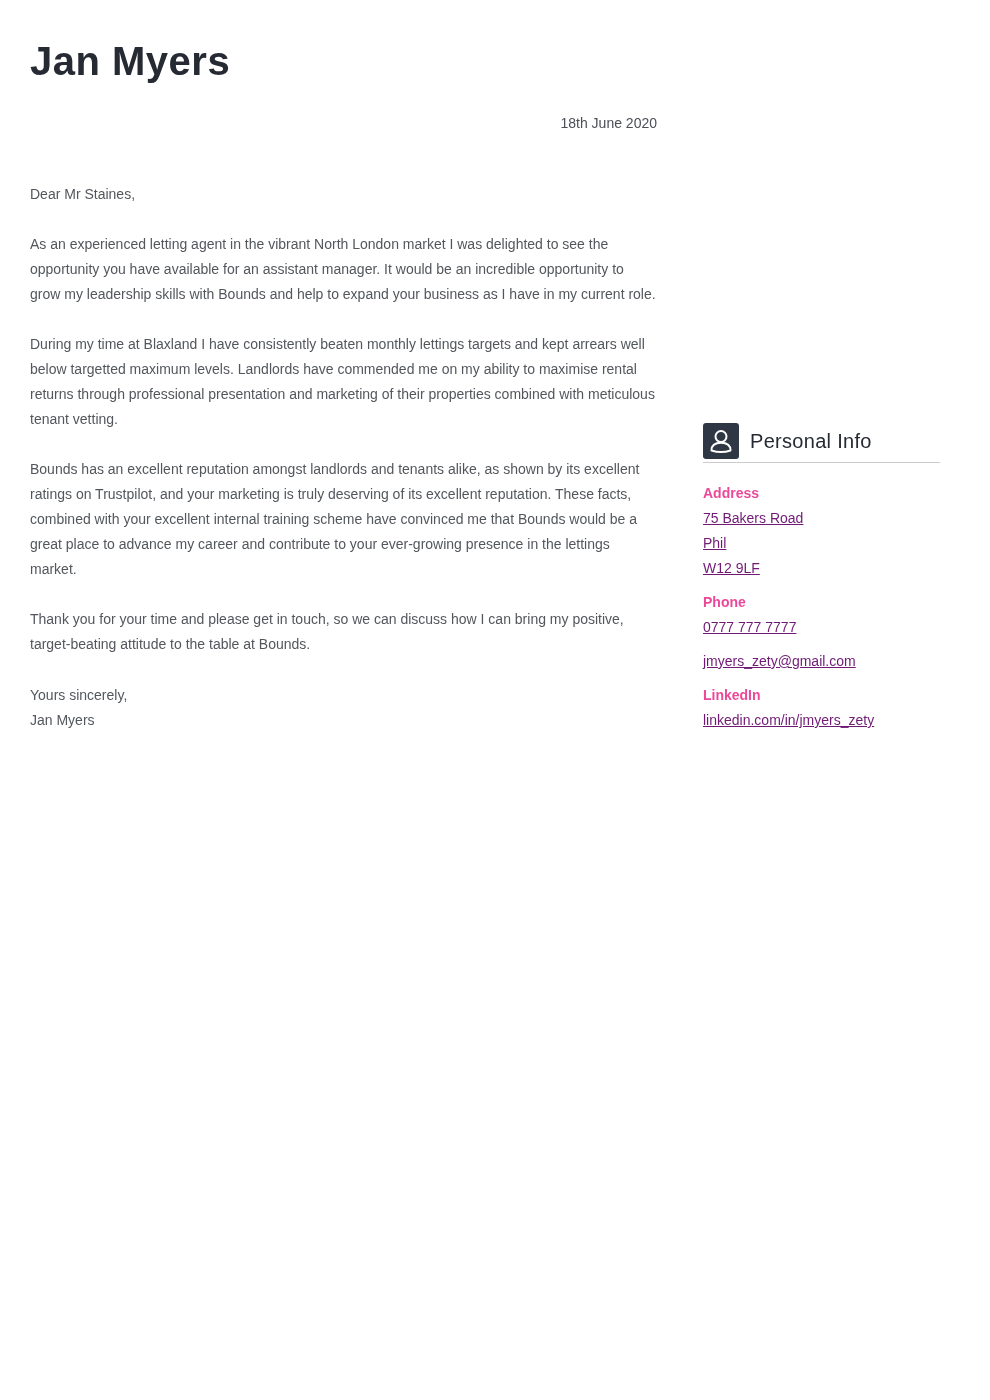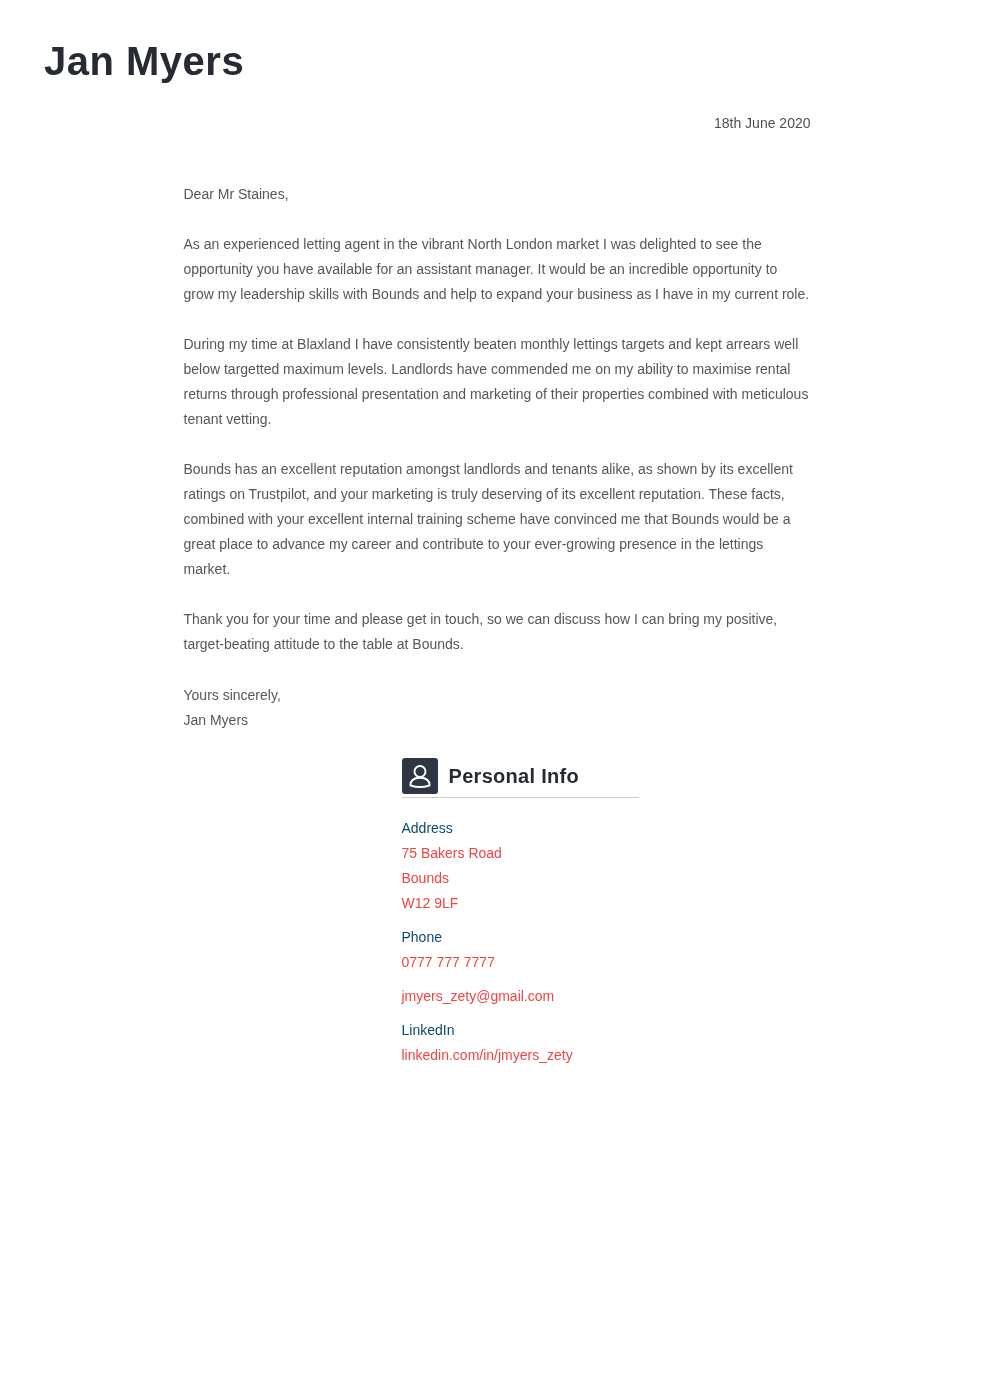--- a/index.html
+++ b/index.html
@@ -7,34 +7,33 @@
   body {
     width: 990px;
     min-height: 1400px;
     font-family: "Liberation Sans", sans-serif;
     color: #53575c;
     position: relative;
   }
   .page {
     width: 990px;
     min-height: 1400px;
-    padding: 37px 40px 40px 44px;
+    padding: 37px 40px 40px 30px;
     background: #ffffff;
   }
   .doc-name {
     font-size: 40px;
     font-weight: 700;
     color: #262b33;
     line-height: 48px;
     letter-spacing: 0.5px;
   }
   .content-row {
     display: flex;
-    align-items: center;
-    flex-direction: column;
+    align-items: flex-end;
   }
   .main-col {
     width: 627px;
     flex: 0 0 627px;
     font-size: 14px;
     line-height: 25px;
     color: #53575c;
   }
   .date-line {
     margin-top: 26px;
@@ -63,35 +62,35 @@
     border-radius: 3px;
     background: #2f3744;
     display: flex;
     align-items: center;
     justify-content: center;
     flex: 0 0 36px;
   }
   .sidebar-title {
     margin-left: 11px;
     font-size: 20px;
-    font-weight: 700;
+    font-weight: 400;
     color: #262b33;
     letter-spacing: 0.3px;
   }
   .sidebar-divider {
     margin-top: 3px;
     border: none;
     border-top: 1px solid #cccccc;
     height: 0;
     width: 100%;
   }
   .sb-section { margin-top: 9px; font-size: 14px; line-height: 25px; }
   .sb-section.first { margin-top: 18px; }
-  .sb-label { font-weight: 400; color: #0c4a6e; }
-  .sb-value { color: #ef4444; }
+  .sb-label { font-weight: 700; color: #ec4899; }
+  .sb-value { color: #701a75; text-decoration: underline; }
 </style>
 </head>
 <body>
 
 <div class="page">
 
   <h1 class="doc-name">Jan Myers</h1>
 
   <div class="content-row">
 
@@ -124,21 +123,21 @@
           </svg>
         </span>
         <span class="sidebar-title">Personal Info</span>
       </div>
 
       <hr class="sidebar-divider">
 
       <div class="sb-section first">
         <div class="sb-label">Address</div>
         <div class="sb-value">75 Bakers Road</div>
-        <div class="sb-value">Bounds</div>
+        <div class="sb-value">Phil</div>
         <div class="sb-value">W12 9LF</div>
       </div>
 
       <div class="sb-section">
         <div class="sb-label">Phone</div>
         <div class="sb-value">0777 777 7777</div>
       </div>
 
       <div class="sb-section">
         <div class="sb-value">jmyers_zety@gmail.com</div>

